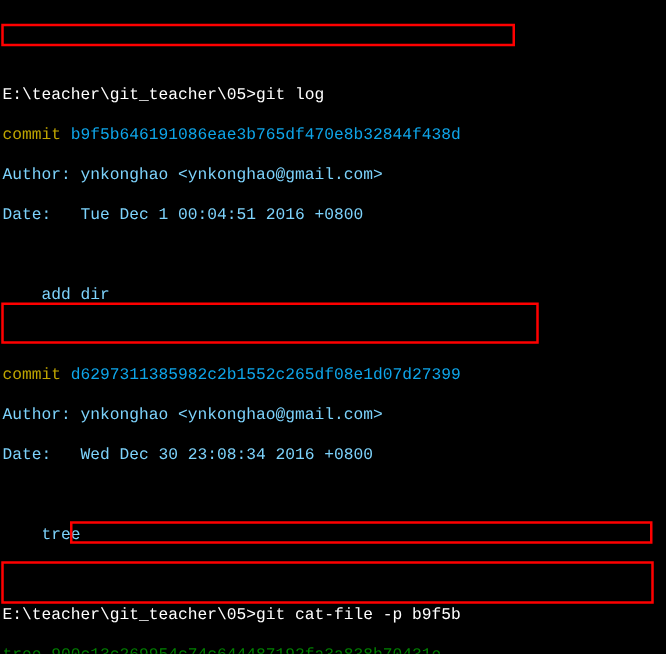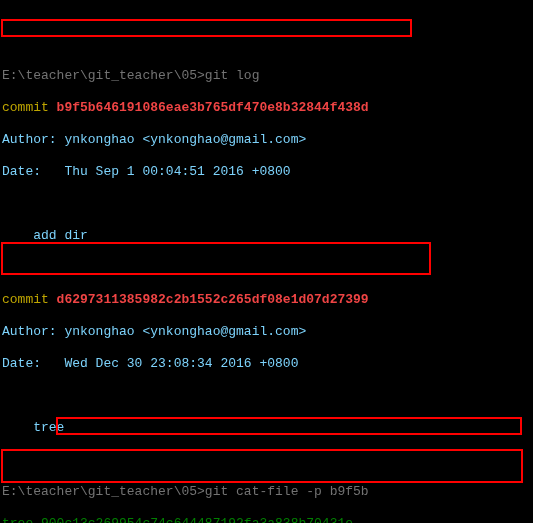--- a/index.html
+++ b/index.html
@@ -9,44 +9,44 @@
     font-size: 13px;
     line-height: 16px;
     color: #c0c0c0;
     width: 533px;
     height: 523px;
     padding: 4px 2px;
     position: relative;
     white-space: pre;
   }
   .line { display: block; height: 16px; }
-  .text-white  { color: #737373; }
+  .text-white  { color: #ffffff; }
   .text-gray   { color: #7dd3fc; }
   .text-yellow { color: #BFA600; margin-top: 48px; }
   .text-green  { color: #008000; }
-  .text-hash   { color: #ef4444; font-weight: bold; }
+  .text-hash   { color: #0ea5e9; }
   .redbox {
     position: absolute;
     border: 2px solid #ff0000;
     pointer-events: none;
   }
   #rb1 { left: 1px;  top: 19px;  width: 411px; height: 18px; }
   #rb2 { left: 1px;  top: 242px; width: 430px; height: 33px; }
   #rb3 { left: 56px; top: 417px; width: 466px; height: 18px; }
   #rb4 { left: 1px;  top: 449px; width: 522px; height: 34px; }
 </style>
 </head>
 <body>
 
 
 
 <span class="line"><span class="text-white">E:\teacher\git_teacher\05&gt;</span><span class="text-white">git log</span></span>
 <span class="line"><span class="text-yellow">commit </span><span class="text-hash">b9f5b646191086eae3b765df470e8b32844f438d</span></span>
 <span class="line text-gray">Author: ynkonghao &lt;ynkonghao@gmail.com&gt;</span>
-<span class="line text-gray">Date:   Thu Sep 1 00:04:51 2016 +0800</span>
+<span class="line text-gray">Date:   Tue Dec 1 00:04:51 2016 +0800</span>
 <span class="line"> </span>
 <span class="line text-gray">    add dir</span>
 <span class="line"> </span>
 <span class="line"><span class="text-yellow">commit </span><span class="text-hash">d6297311385982c2b1552c265df08e1d07d27399</span></span>
 <span class="line text-gray">Author: ynkonghao &lt;ynkonghao@gmail.com&gt;</span>
 <span class="line text-gray">Date:   Wed Dec 30 23:08:34 2016 +0800</span>
 <span class="line"> </span>
 <span class="line text-gray">    tree</span>
 <span class="line"> </span>
 <span class="line"><span class="text-white">E:\teacher\git_teacher\05&gt;</span><span class="text-white">git cat-file -p b9f5b</span></span>

